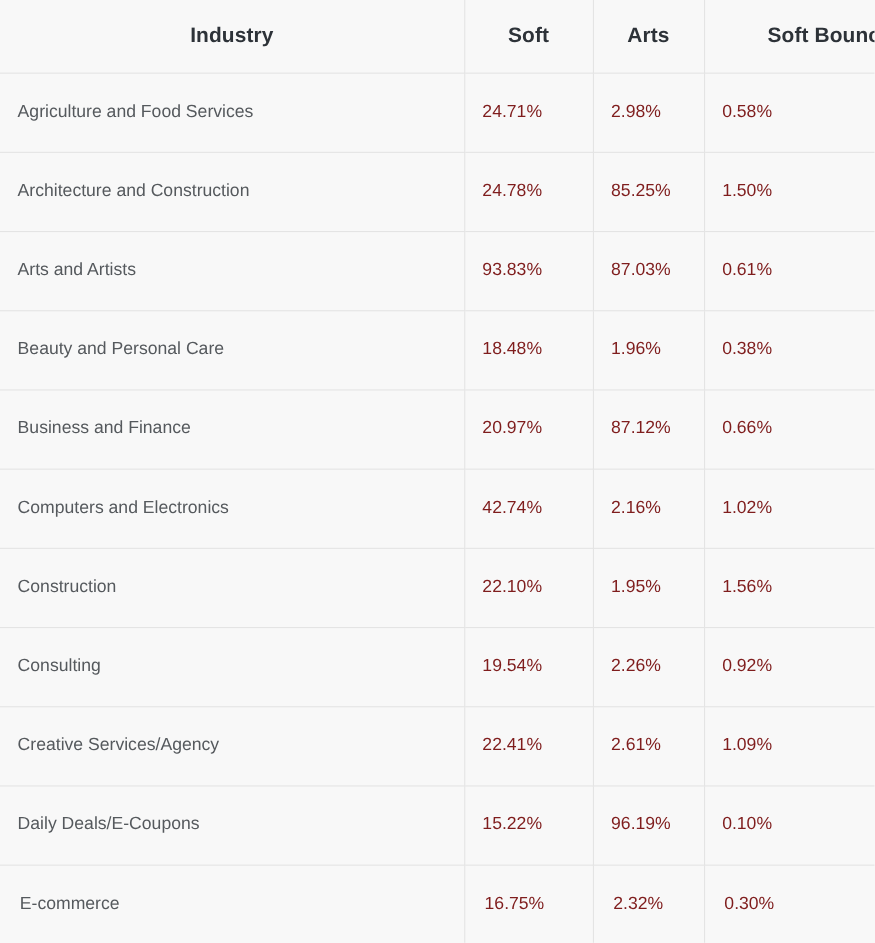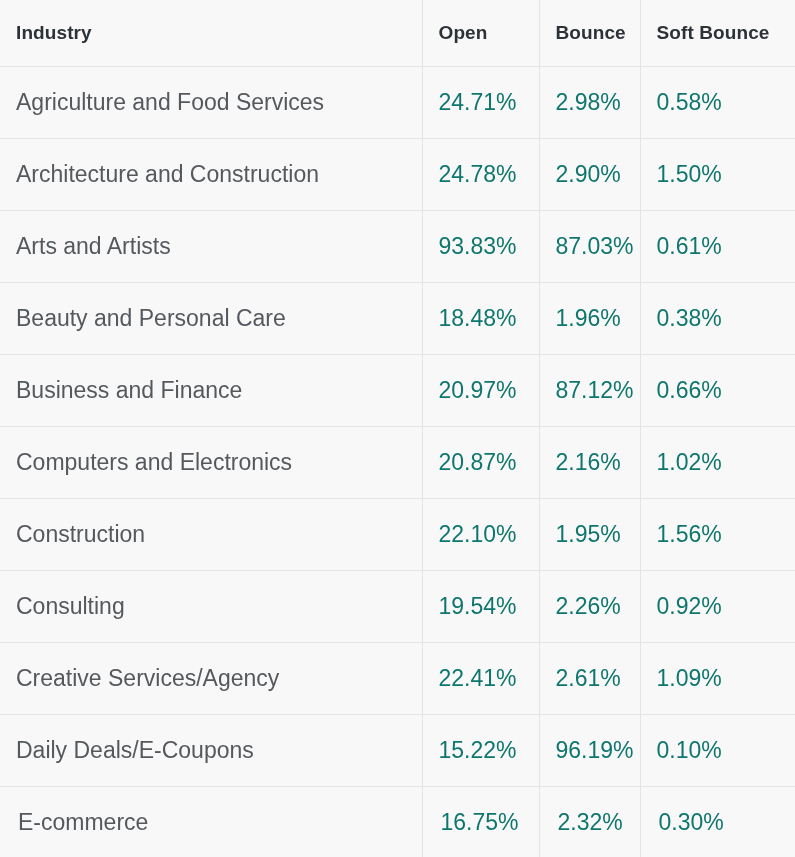--- a/index.html
+++ b/index.html
@@ -31,84 +31,84 @@
 
   table.stats-table col.c-industry { width: 422px; }
   table.stats-table col.c-open     { width: 117px; }
   table.stats-table col.c-click    { width: 101px; }
   table.stats-table col.c-bounce   { width: 228px; }
 
   thead th {
     height: 66px;
     box-sizing: border-box;
     padding: 0 16px;
-    text-align: left;
+    text-align: center;
     vertical-align: middle;
     font-size: 19px;
     font-weight: bold;
     color: #2d3238;
     background: #f8f8f8;
     border-bottom: 1px solid #e4e4e4;
     border-right: 1px solid #e4e4e4;
     letter-spacing: 0.1px;
     white-space: nowrap;
   }
   thead th:last-child { border-right: none; }
 
   tbody td {
     height: 72px;
     box-sizing: border-box;
     padding: 0 16px;
     text-align: left;
     vertical-align: middle;
-    font-size: 23px;
+    font-size: 16px;
     font-weight: normal;
     color: #555a5e;
     background: #f8f8f8;
     border-bottom: 1px solid #e4e4e4;
     border-right: 1px solid #e4e4e4;
     white-space: nowrap;
   }
   tbody td:last-child { border-right: none; }
 
   tbody tr:last-child td { border-bottom: none; padding-left: 18px; }
 
   td.industry-cell { color: #55595d; }
-  td.metric-cell   { color: #0f766e; margin-top: 35px; }
+  td.metric-cell   { color: #7f1d1d; margin-top: 35px; }
 </style>
 </head>
 <body>
 
 <div class="table-wrap">
   <table class="stats-table">
     <colgroup>
       <col class="c-industry">
       <col class="c-open">
       <col class="c-click">
       <col class="c-bounce">
     </colgroup>
     <thead>
       <tr>
         <th>Industry</th>
-        <th>Open</th>
-        <th>Bounce</th>
+        <th>Soft</th>
+        <th>Arts</th>
         <th>Soft Bounce</th>
       </tr>
     </thead>
     <tbody>
       <tr>
         <td class="industry-cell">Agriculture and Food Services</td>
         <td class="metric-cell">24.71%</td>
         <td class="metric-cell">2.98%</td>
         <td class="metric-cell">0.58%</td>
       </tr>
       <tr>
         <td class="industry-cell">Architecture and Construction</td>
         <td class="metric-cell">24.78%</td>
-        <td class="metric-cell">2.90%</td>
+        <td class="metric-cell">85.25%</td>
         <td class="metric-cell">1.50%</td>
       </tr>
       <tr>
         <td class="industry-cell">Arts and Artists</td>
         <td class="metric-cell">93.83%</td>
         <td class="metric-cell">87.03%</td>
         <td class="metric-cell">0.61%</td>
       </tr>
       <tr>
         <td class="industry-cell">Beauty and Personal Care</td>
@@ -117,21 +117,21 @@
         <td class="metric-cell">0.38%</td>
       </tr>
       <tr>
         <td class="industry-cell">Business and Finance</td>
         <td class="metric-cell">20.97%</td>
         <td class="metric-cell">87.12%</td>
         <td class="metric-cell">0.66%</td>
       </tr>
       <tr>
         <td class="industry-cell">Computers and Electronics</td>
-        <td class="metric-cell">20.87%</td>
+        <td class="metric-cell">42.74%</td>
         <td class="metric-cell">2.16%</td>
         <td class="metric-cell">1.02%</td>
       </tr>
       <tr>
         <td class="industry-cell">Construction</td>
         <td class="metric-cell">22.10%</td>
         <td class="metric-cell">1.95%</td>
         <td class="metric-cell">1.56%</td>
       </tr>
       <tr>

